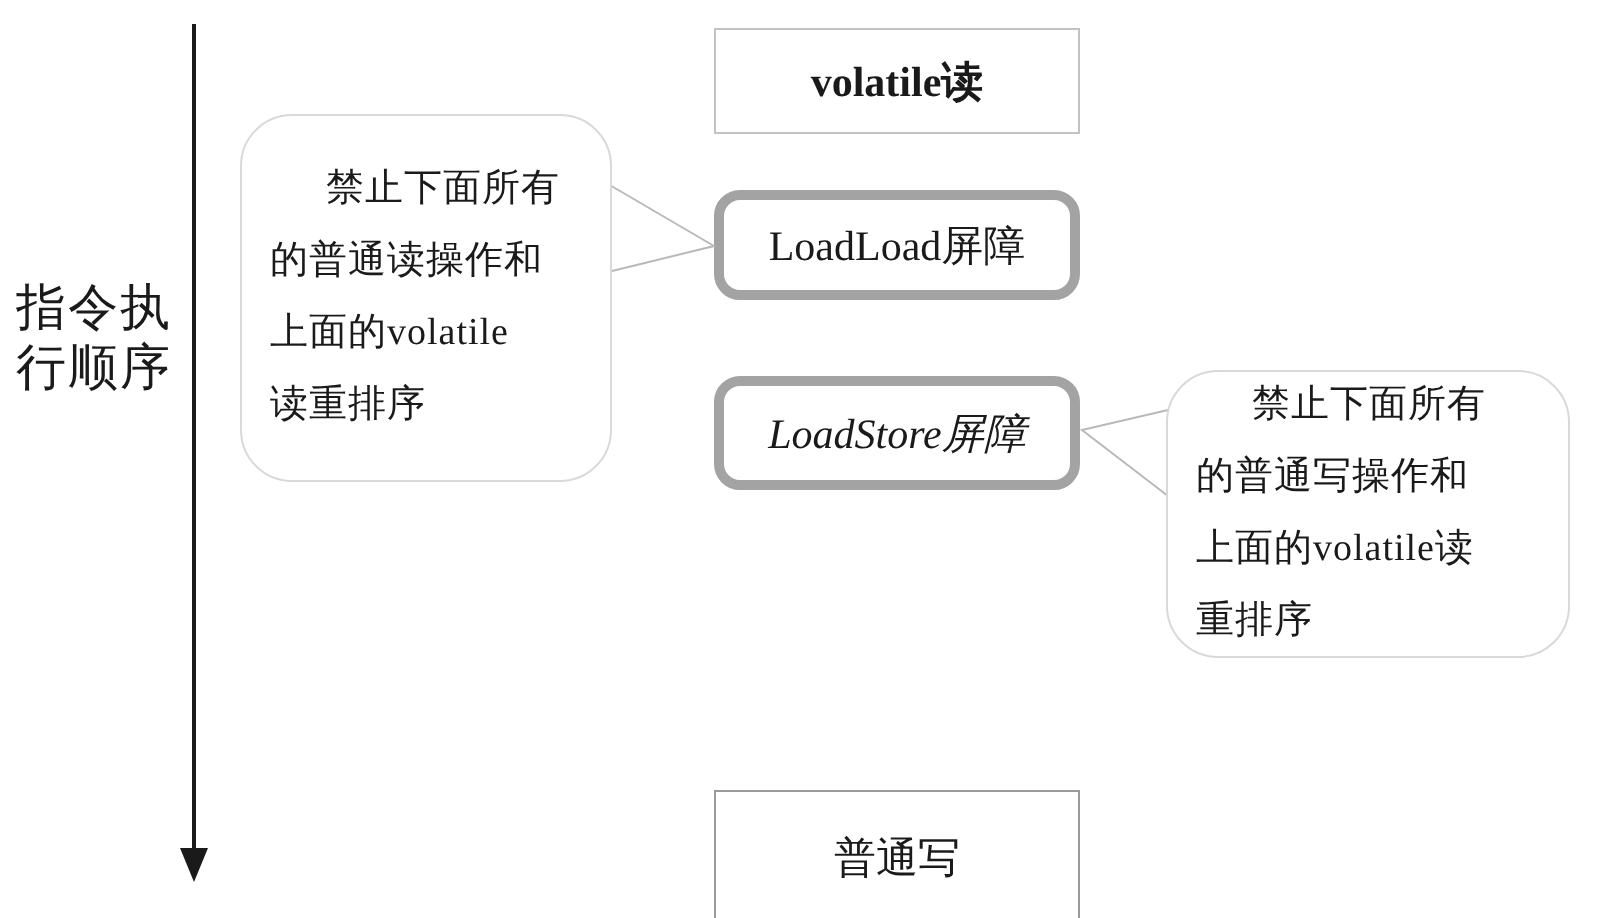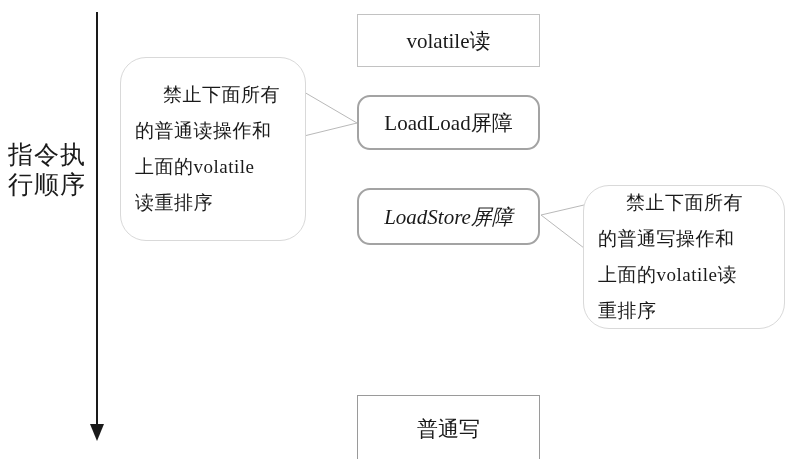--- a/index.html
+++ b/index.html
@@ -49,23 +49,24 @@
     font-size: 21px;
     color: #1a1a1a;
     box-sizing: border-box;
   }
   .seq-box.sharp {
     border: 1px solid #9a9a9a;
     border-radius: 0;
   }
   .seq-box.sharp.faint {
     border-color: #c2c2c2;
+    font-weight: bold;
   }
   .seq-box.rounded {
-    border: 2px solid #a3a3a3;
+    border: 5px solid #a3a3a3;
     border-radius: 13px;
   }
 
   #box-volatile-read { top: 14px;  height: 53px; }
   #box-loadload      { top: 95px;  height: 55px; }
   #box-loadstore     { top: 188px; height: 57px; font-style: italic; }
   #box-normal-read   { top: 285px; height: 52px; }
   #box-normal-write  { top: 363px; height: 68px; margin-top: 32px; }
 
   

